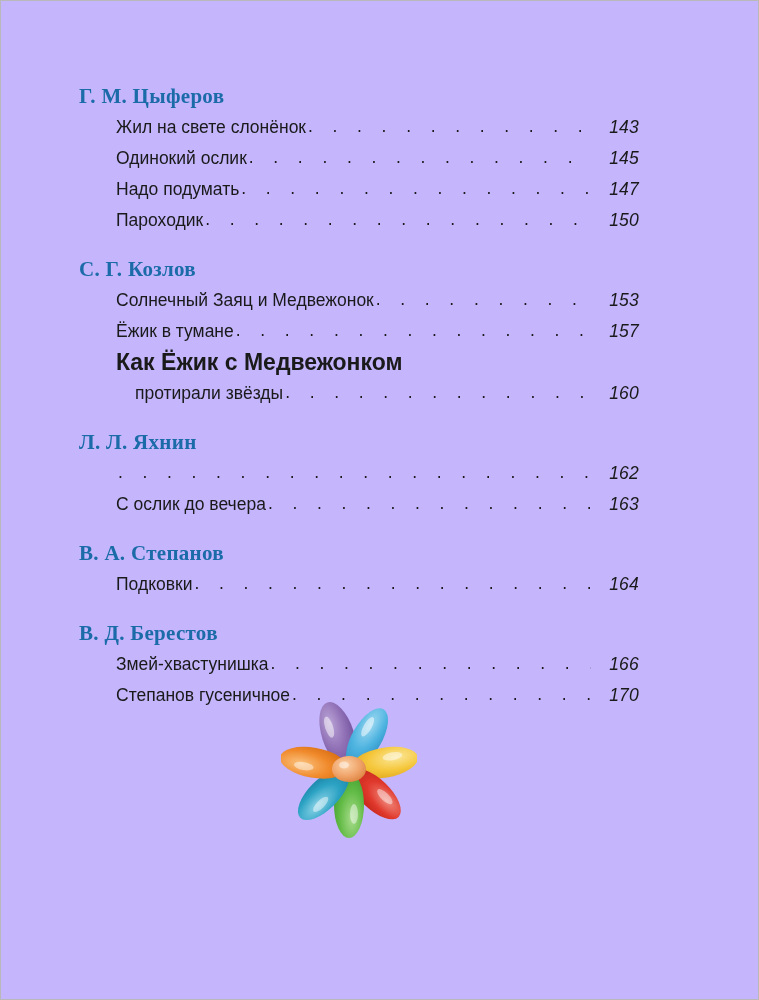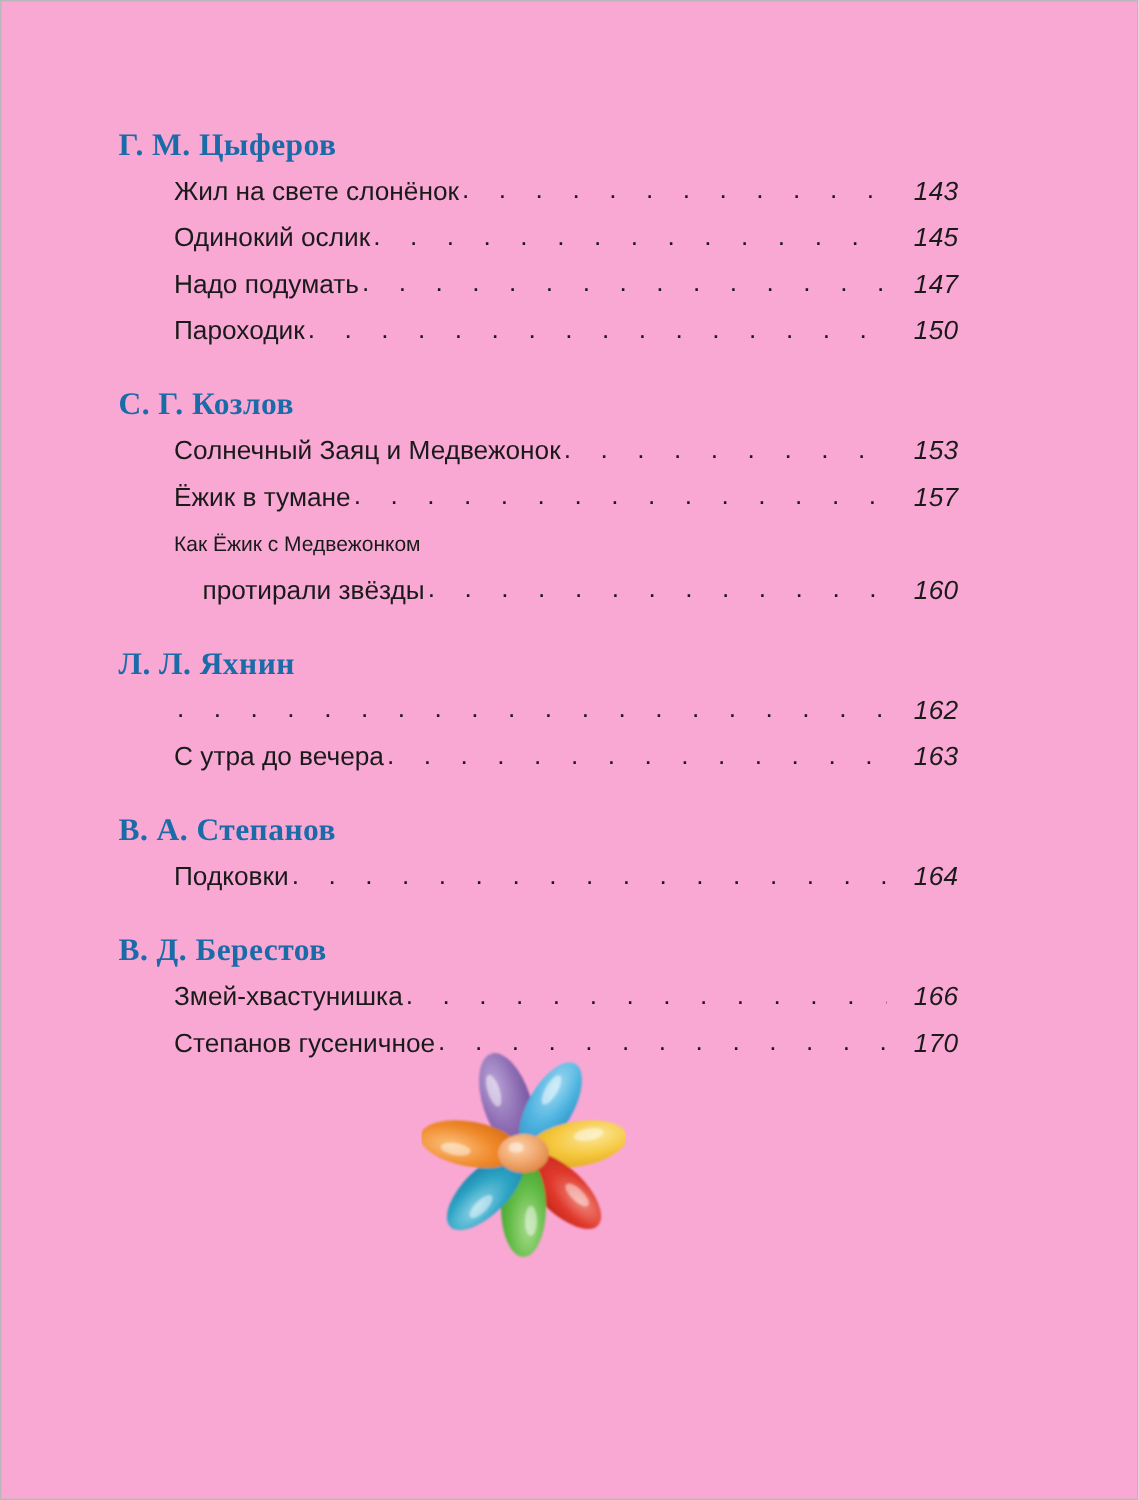--- a/index.html
+++ b/index.html
@@ -14,21 +14,21 @@
     font-family: "Liberation Sans", sans-serif;
     position: relative;
     overflow: hidden;
   }
 
   #page {
     position: absolute;
     left: 0; top: 0;
     width: 759px;
     height: 1000px;
-    background: #f9a8d4;
+    background: #c4b5fd;
     border: 1px solid #b9b9b9;
   }
 
   #toc {
     position: absolute;
     left: 78px;
     top: 80px;
     width: 560px;
   }
 
@@ -77,24 +77,25 @@
     text-align: right;
     font-size: 17.5px;
     color: #1a1a1a;
     letter-spacing: 0.2px;
     font-style: italic;
   }
 
   
   .entry-multiline { display: block; padding-left: 37px; }
   .entry-multiline .line1 {
-    font-size: 14px;
+    font-size: 23px;
     color: #1a1a1a;
     line-height: 31px;
     white-space: nowrap;
+    font-weight: bold;
   }
   .entry-multiline .line2 {
     display: flex;
     align-items: center;
     line-height: 31px;
     padding-left: 19px;
   }
 
   .section-gap { height: 16px; }
 
@@ -165,21 +166,21 @@
       </div>
       <div class="section-gap"></div>
       <div class="section">
         <div class="author">Л. Л. Яхнин</div>
         <div class="entries">
           <div class="entry">
             <span class="entry-leader">. . . . . . . . . . . . . . . . . . . . . . . . . . . . . . . . . . . . . .</span>
             <span class="entry-page">162</span>
           </div>
           <div class="entry">
-            <span class="entry-title">С утра до вечера</span>
+            <span class="entry-title">С ослик до вечера</span>
             <span class="entry-leader">. . . . . . . . . . . . . . . . . . . . . . . . . . . . . . . . . . . . . .</span>
             <span class="entry-page">163</span>
           </div>
         </div>
       </div>
       <div class="section-gap"></div>
       <div class="section">
         <div class="author">В. А. Степанов</div>
         <div class="entries">
           <div class="entry">

